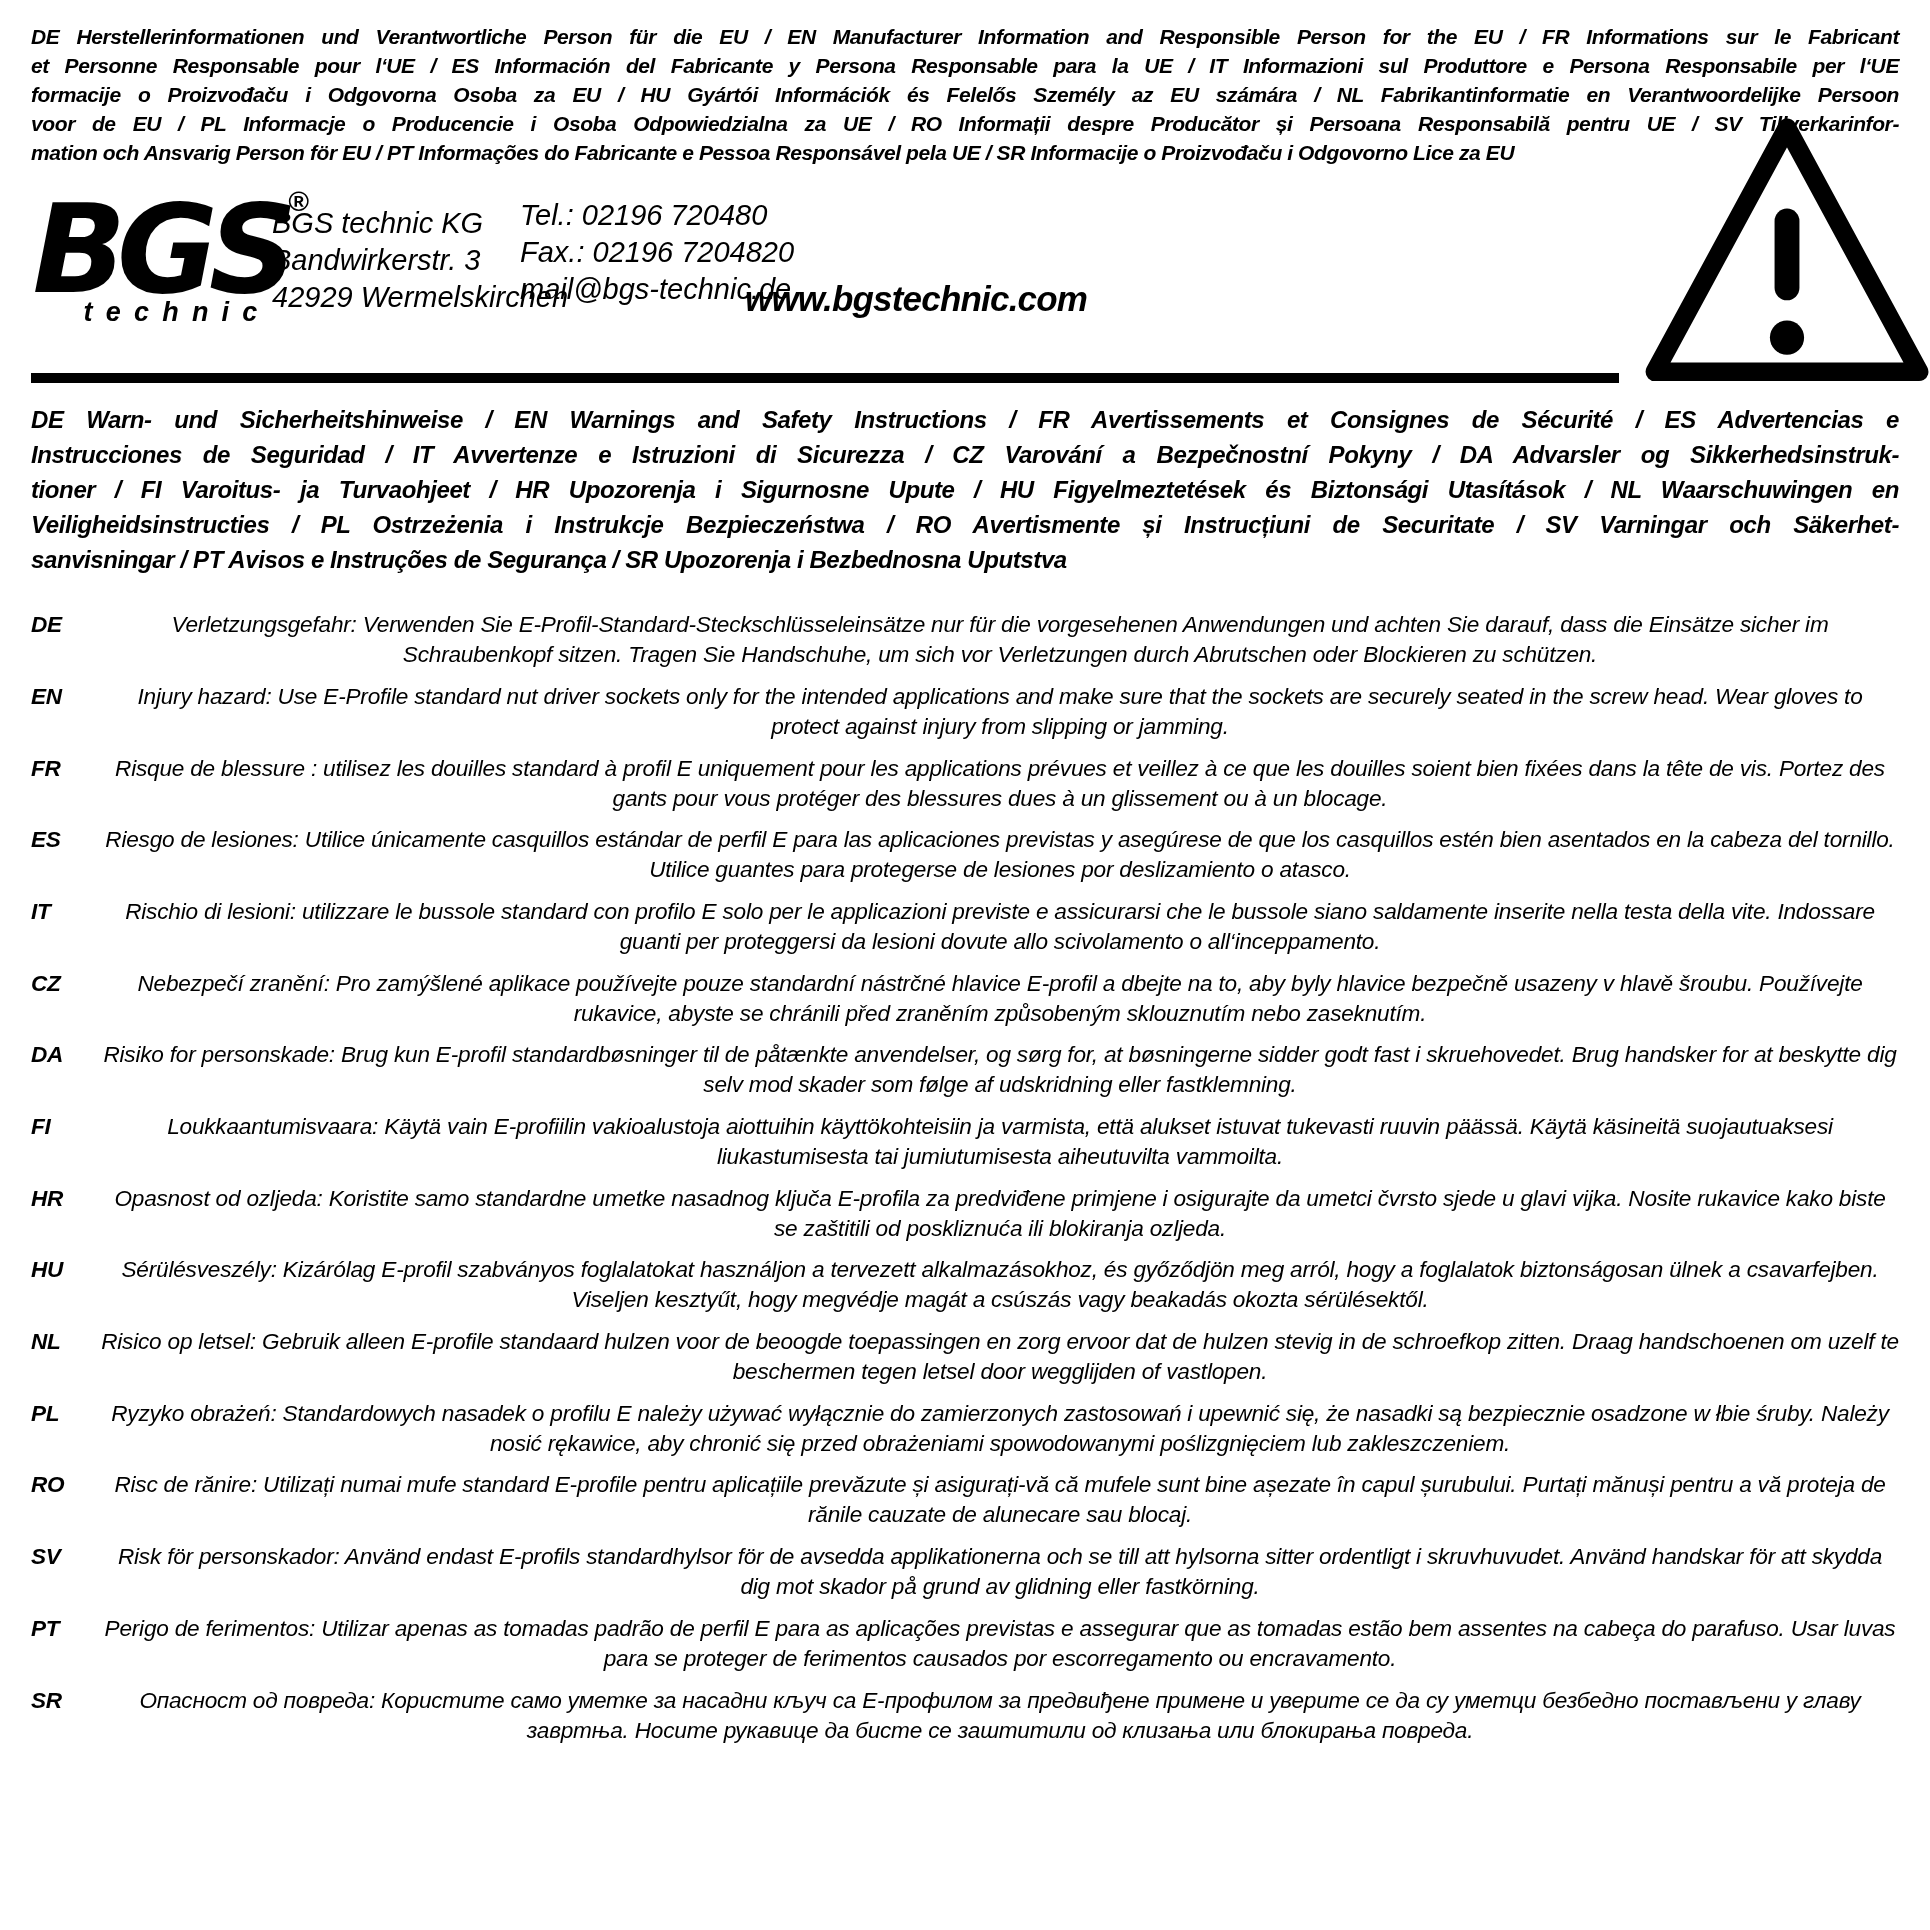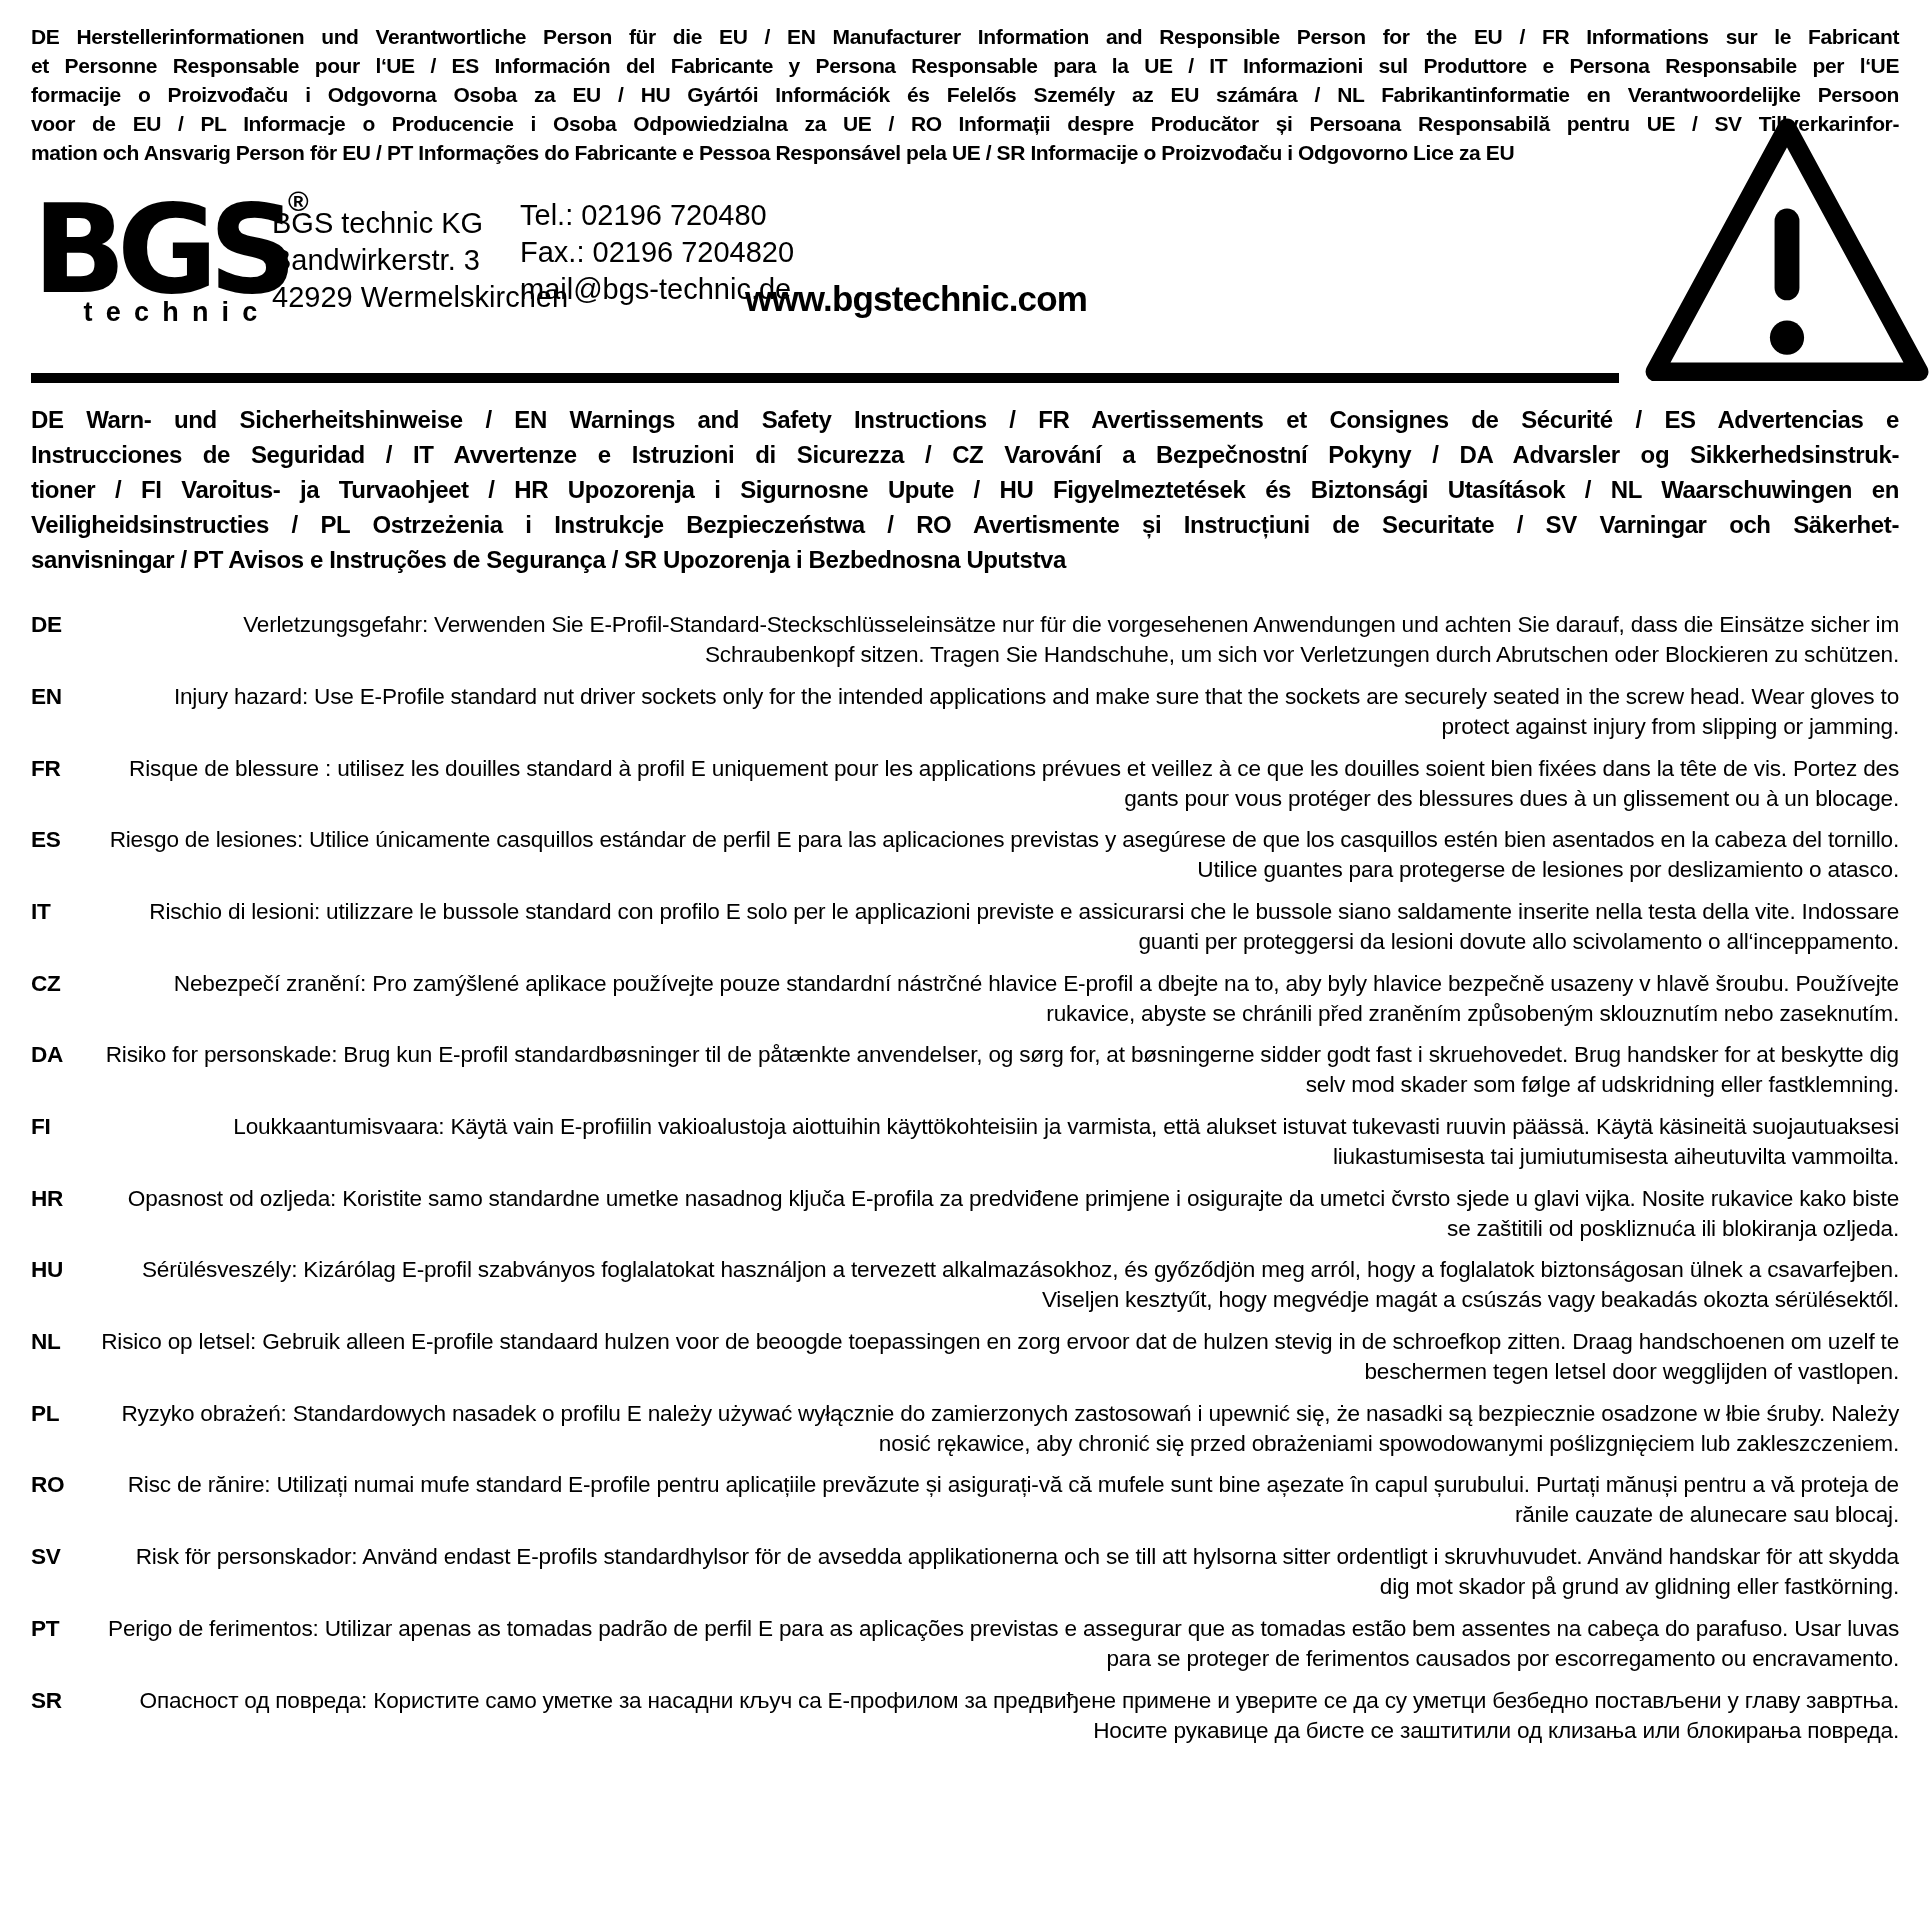--- a/index.html
+++ b/index.html
@@ -6,20 +6,21 @@
   .page {
     position: relative;
     width: 1930px;
     height: 1930px;
     background: #ffffff;
     color: #000000;
     font-family: "Liberation Sans", "DejaVu Sans", sans-serif;
     box-sizing: border-box;
     padding: 22px 31px 0 31px;
     overflow: hidden;
+    font-style: italic;
   }
 
   
   .intro { margin: 0 0 0 0; }
   .hline {
     font-weight: bold;
     font-size: 21px;
     line-height: 29px;
     letter-spacing: -0.4px;
     text-align: justify;
@@ -79,21 +80,21 @@
   
   .warn-list { margin-top: 33px; }
   .warn-row { display: flex; margin-bottom: 11.7px; }
   .warn-code {
     flex: none; width: 50px; margin-right: 20px;
     font-weight: bold; font-size: 22.6px; line-height: 30px; letter-spacing: -0.2px;
   }
   .warn-text {
     flex: 1;
     font-size: 22.6px; line-height: 30px; letter-spacing: -0.2px;
-    text-align: right;
+    text-align: center;
   }
 </style>
 </head>
 <body>
 
 <div class="page">
 
   <div class="intro" id="intro">
       <div class="hline">DE Herstellerinformationen und Verantwortliche Person für die EU / EN Manufacturer Information and Responsible Person for the EU / FR Informations sur le Fabricant</div>
       <div class="hline">et Personne Responsable pour l‘UE / ES Información del Fabricante y Persona Responsable para la UE / IT Informazioni sul Produttore e Persona Responsabile per l‘UE</div>

